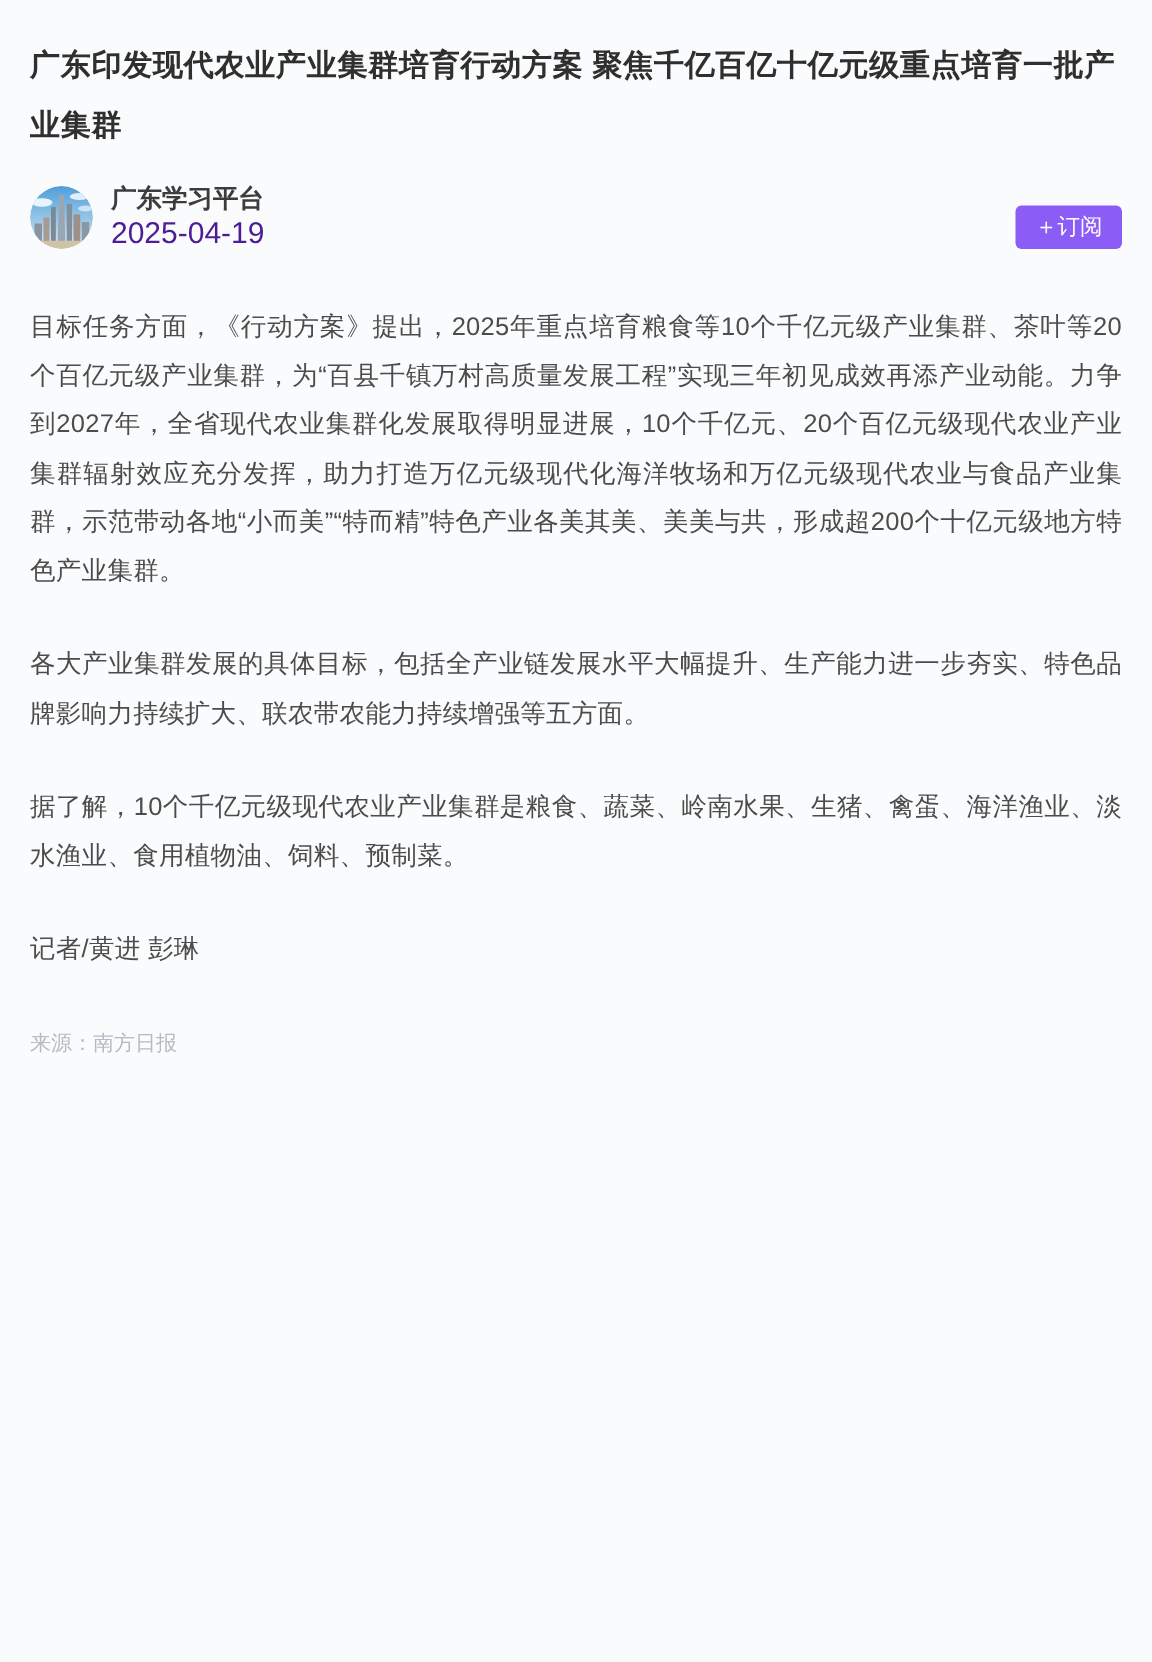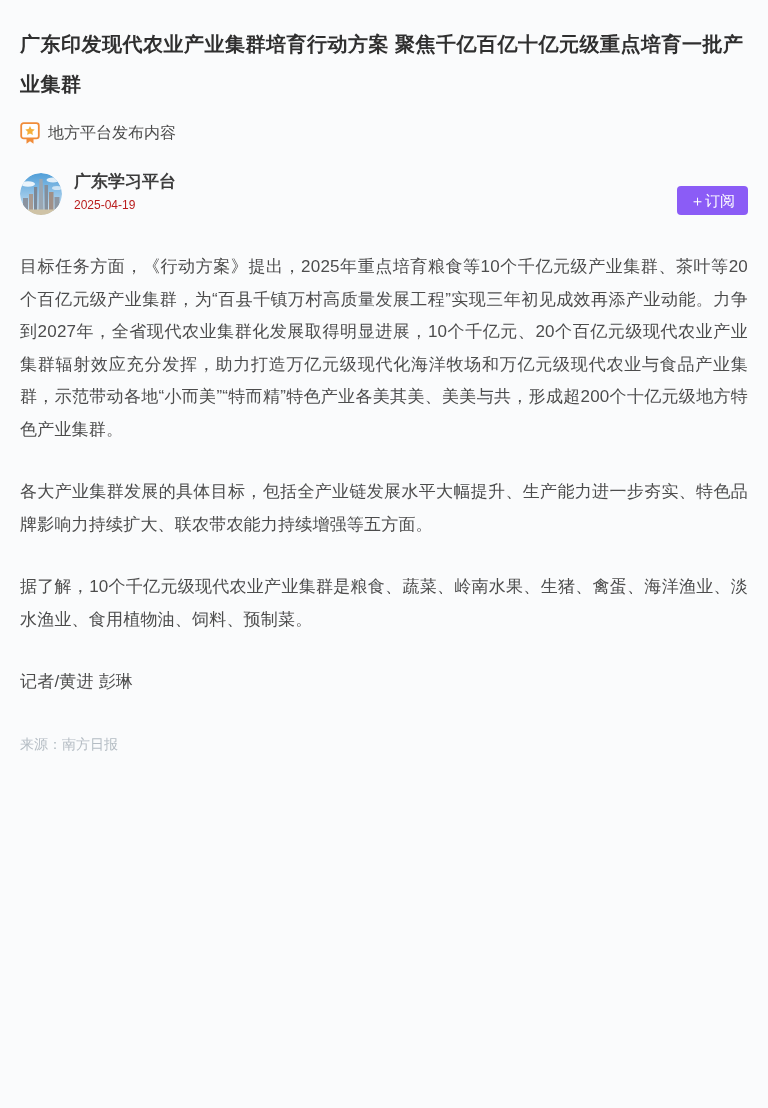--- a/index.html
+++ b/index.html
@@ -52,22 +52,22 @@
     cursor: pointer;
   }
   .author-meta { margin-left: 12px; flex: 1 1 auto; }
   .author-name {
     font-size: 17px;
     font-weight: 600;
     color: #3c3c3c;
     line-height: 22px;
   }
   .author-date {
-    font-size: 12px;
-    color: #b91c1c;
+    font-size: 20px;
+    color: #4c1d95;
     line-height: 20px;
     margin-top: 2px;
   }
   .subscribe-btn {
     flex: 0 0 auto;
     border: none;
     border-radius: 4px;
     color: #ffffff;
     font-size: 15px;
     line-height: 1;
@@ -94,30 +94,20 @@
     color: #b4bcc3;
   }
 </style>
 </head>
 <body style="background: rgb(250, 251, 252);">
 
 <div class="page">
 
   <h1 class="headline">广东印发现代农业产业集群培育行动方案 聚焦千亿百亿十亿元级重点培育一批产业集群</h1>
 
-  <div class="tag-row">
-    <span class="badge-icon">
-      <svg viewBox="0 0 20 23" width="20" height="23" aria-hidden="true">
-        <rect x="1.2" y="1.2" width="17.6" height="15.2" rx="2.4" fill="#ffffff" stroke="#f08c3a" stroke-width="1.8"></rect>
-        <path d="M6.5 16.4 v5.4 l3.5 -2.6 3.5 2.6 v-5.4 z" fill="#f08c3a"></path>
-        <path d="M10 4.1 l1.45 2.95 3.25 .47 -2.35 2.29 .55 3.24 -2.9 -1.53 -2.9 1.53 .55 -3.24 -2.35 -2.29 3.25 -.47 z" fill="#f5b03c"></path>
-      </svg>
-    </span>
-    <span class="tag-label">地方平台发布内容</span>
-  </div>
 
   <div class="author-row">
     <span class="avatar">
       <svg viewBox="0 0 42 42" width="42" height="42" aria-hidden="true">
         <defs>
           <clipPath id="avclip">
               <circle cx="21" cy="21" r="21"></circle>
             </clipPath>
           <linearGradient id="sky" x1="0" y1="0" x2="0" y2="1">
             <stop offset="0" stop-color="#4f9ed8"></stop>

